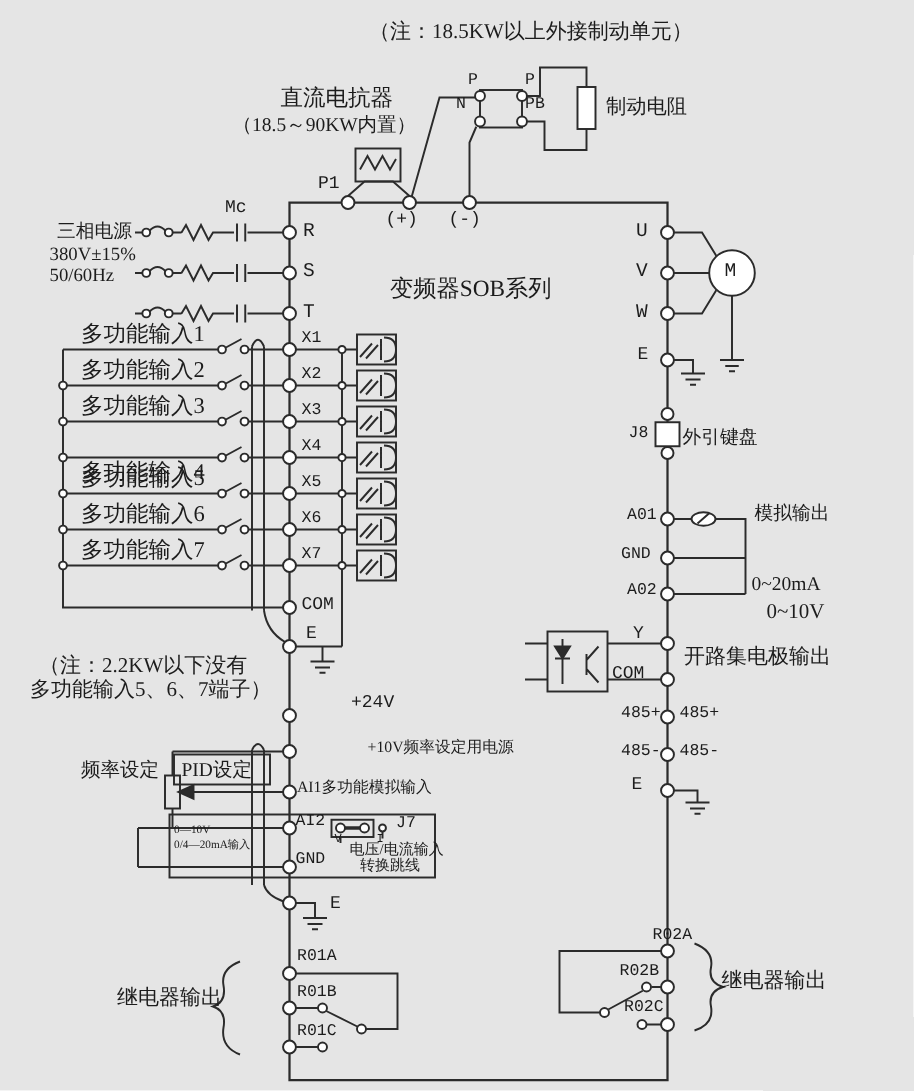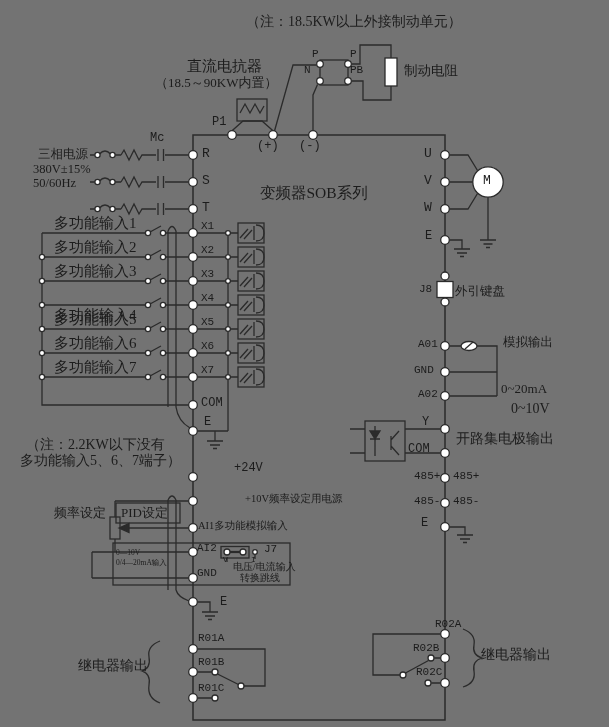--- a/index.html
+++ b/index.html
@@ -1,16 +1,16 @@
 <!DOCTYPE html>
 <html><head>
 <meta charset="utf-8">
 <style>
   html,body{margin:0;padding:0;background:#fff;}
-  #stage{position:relative;width:609px;height:727px;background:#737373;overflow:hidden;
+  #stage{position:relative;width:609px;height:727px;background:#e5e5e5;overflow:hidden;
          font-family:"Liberation Serif","DejaVu Serif",serif;color:#1c1c1c;}
   #wires{position:absolute;left:0;top:0;}
   .lbl{position:absolute;white-space:nowrap;line-height:1.06;color:#1c1c1c;}
   .mono{font-family:"Liberation Mono","DejaVu Sans Mono",monospace;}
 </style>
 </head>
 <body>
 
 <div id="stage">
 

